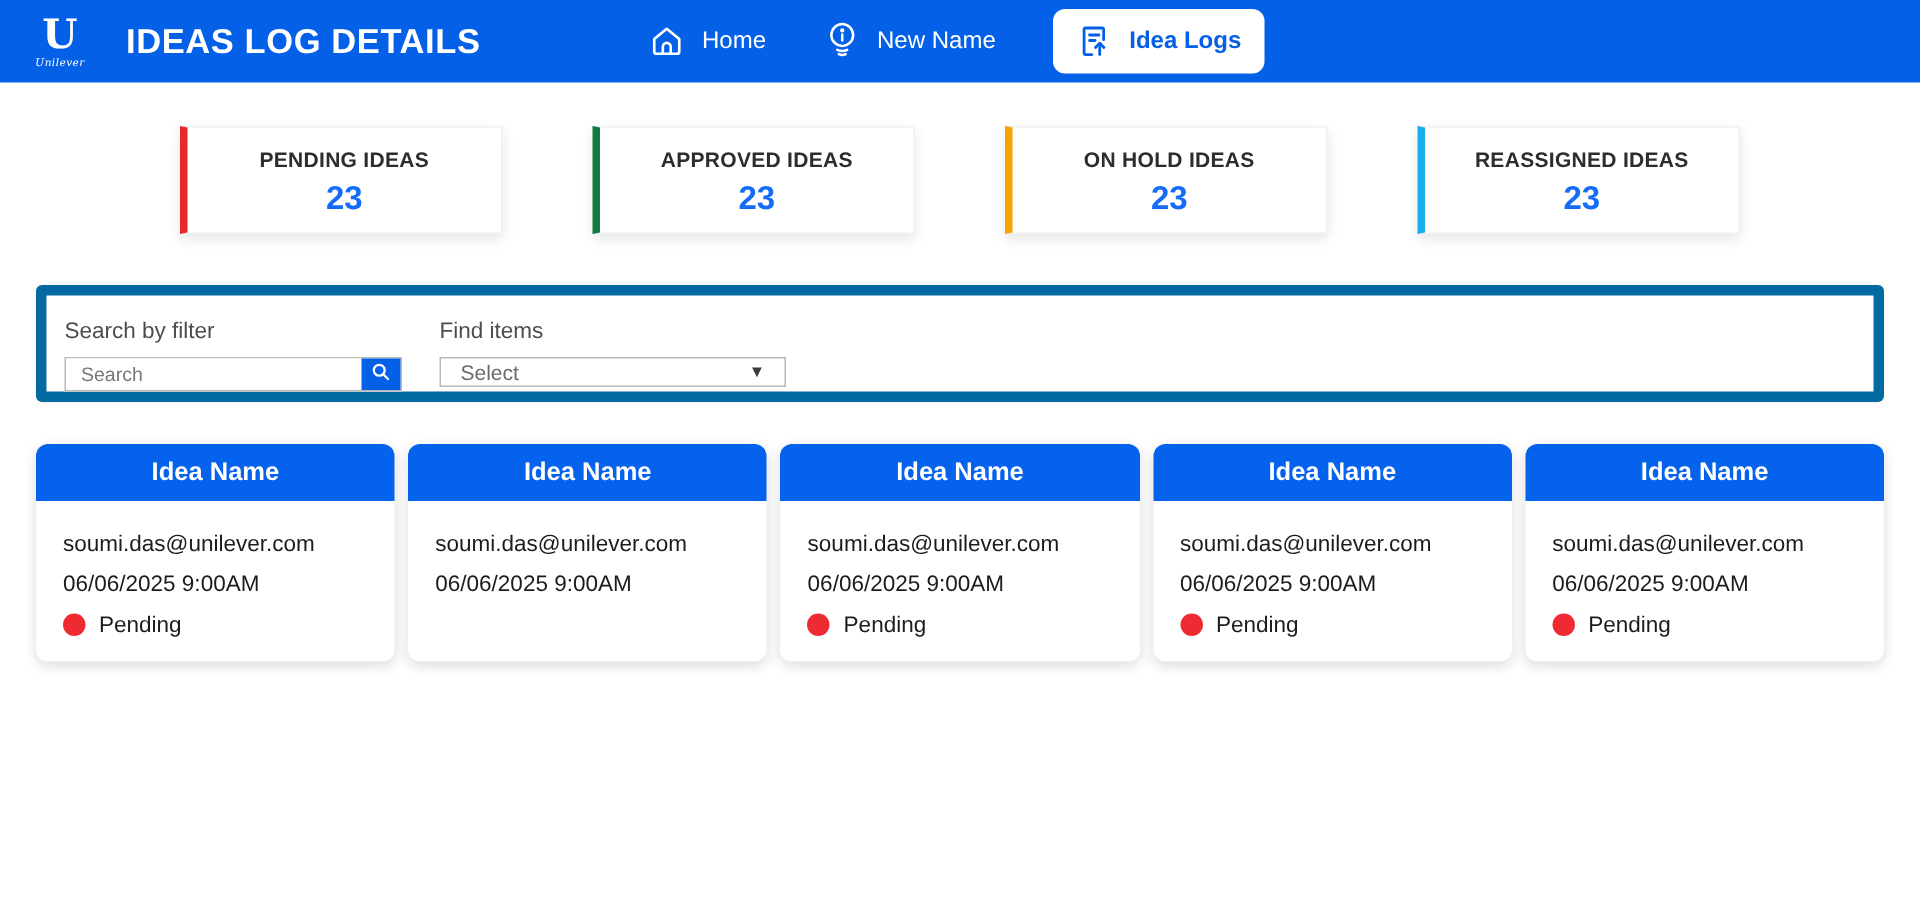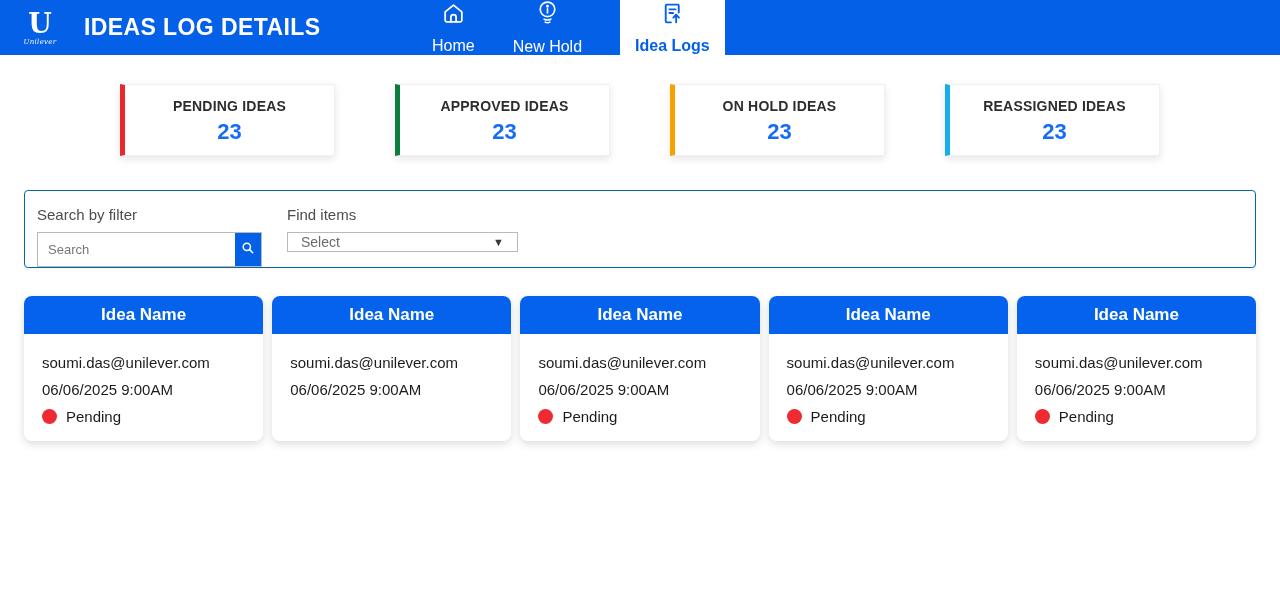--- a/index.html
+++ b/index.html
@@ -10,36 +10,36 @@
   .header { position:relative; height:55px; background:#0560e8;
     display:flex; align-items:center; padding:0 18px; }
   .logo { width:44px; text-align:center; color:#fff; margin-right:22px; line-height:1; }
   .logo-u { font-family:"DejaVu Serif", serif; font-size:27px; font-weight:bold; display:block; }
   .logo-word { font-family:"DejaVu Serif", serif; font-style:italic; font-size:7px;
     display:block; margin-top:2px; letter-spacing:0.3px; }
   .app-title { color:#fff; font-size:23px; font-weight:bold; letter-spacing:0.4px; }
   .nav { position:absolute; left:432px; top:0; height:55px; display:flex;
     align-items:center; gap:38px; }
   .nav-item { display:flex; align-items:center; gap:11px; color:#fff; font-size:16px;
-    cursor:pointer;flex-direction:column; }
+    cursor:pointer; }
   .nav-item svg { display:block; }
   .nav-item.active { background:#fff; color:#0560e8; font-weight:bold;
     border-radius:8px; padding:9px 15px; }
 
   
   .stats { display:flex; gap:60px; margin:29px 0 0 120px; }
   .stat-card { width:215px; height:72px; background:#fff; text-align:center;
     border:1px solid #f0f0f0; border-left:5px solid #ccc; padding-top:13px;
     box-shadow:0 3px 8px rgba(0,0,0,0.10); }
   .stat-label { font-size:14px; font-weight:bold; color:#2d2d2d; letter-spacing:0.2px; }
   .stat-value { font-size:22px; font-weight:bold; color:#156cf7; margin-top:5px; }
 
   
   .filter-panel { margin:34px 24px 0; height:78px; background:#fff;
-    border:1px solid #0369a1; border-radius:4px; box-shadow:0 1px 3px rgba(0,0,0,0.05);
+    border:7px solid #0369a1; border-radius:4px; box-shadow:0 1px 3px rgba(0,0,0,0.05);
     padding:15px 12px 0; display:flex; gap:25px; }
   .filter-field { display:flex; flex-direction:column; }
   .filter-label { font-size:15px; color:#4d4d4d; margin-bottom:9px; }
   .search-box { display:flex; width:225px; height:37px; border:1px solid #b9b9b9;
     background:#fff; }
   .search-box input { flex:1; border:none; outline:none; padding:0 10px;
     font-size:13px; color:#555; font-family:"Liberation Sans", sans-serif; }
   .search-box input::placeholder { color:#777; }
   .search-btn { width:26px; height:100%; background:#0560e8; border:none;
     display:flex; align-items:center; justify-content:center; cursor:pointer; }
@@ -82,21 +82,21 @@
     <div class="nav-item">
       <span>
         <svg width="25" height="27" viewBox="0 0 24 26" fill="none" stroke="#ffffff" stroke-width="1.6" stroke-linecap="round">
           <circle cx="12" cy="9" r="7"></circle>
           <circle cx="12" cy="6" r="0.6" fill="#ffffff"></circle>
           <path d="M12 8.6 V12.5"></path>
           <path d="M8.8 18.5 Q12 20 15.2 18.5"></path>
           <path d="M9.8 21.3 Q12 22.5 14.2 21.3"></path>
         </svg>
       </span>
-      <span>New Hold</span>
+      <span>New Name</span>
     </div>
     <div class="nav-item active">
       <span>
         <svg width="25" height="25" viewBox="0 0 24 24" fill="none" stroke="#0560e8" stroke-width="1.8" stroke-linecap="round" stroke-linejoin="round">
           <path d="M18 11 V4.5 A1 1 0 0 0 17 3.5 H6.5 A1 1 0 0 0 5.5 4.5 V19.5 A1 1 0 0 0 6.5 20.5 H10.5"></path>
           <path d="M9 8 H15"></path>
           <path d="M9 11.5 H12.5"></path>
           <path d="M15.5 20.5 V13.5"></path>
           <path d="M12.8 16 L15.5 13.2 L18.2 16"></path>
         </svg>

